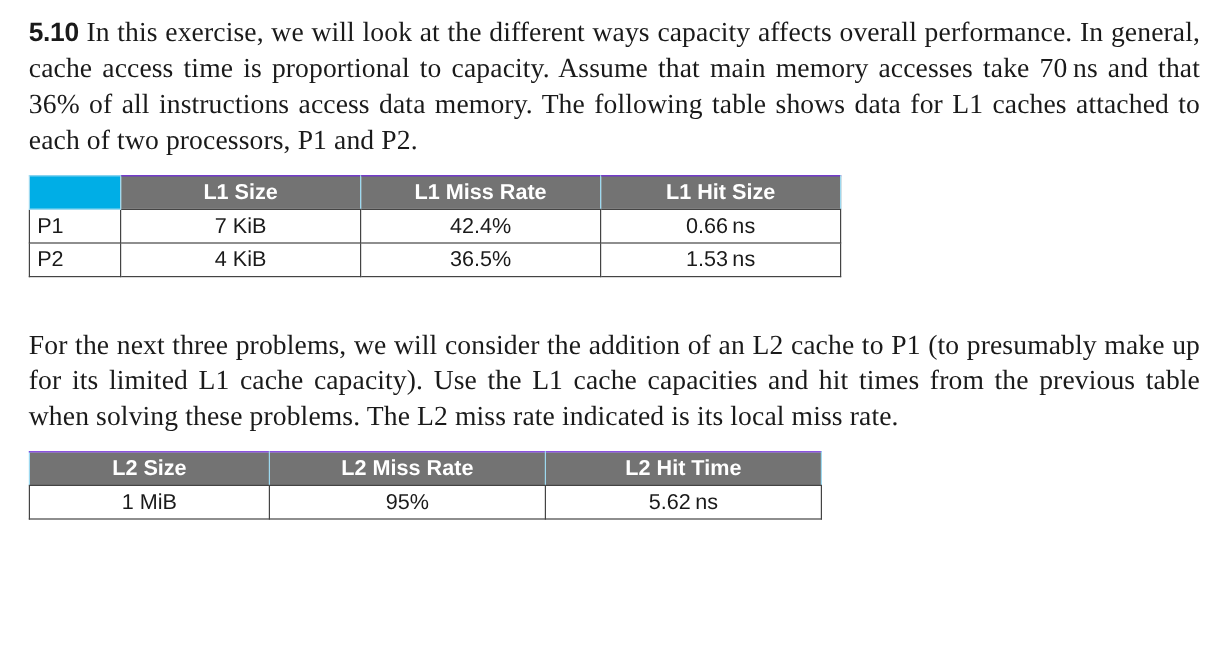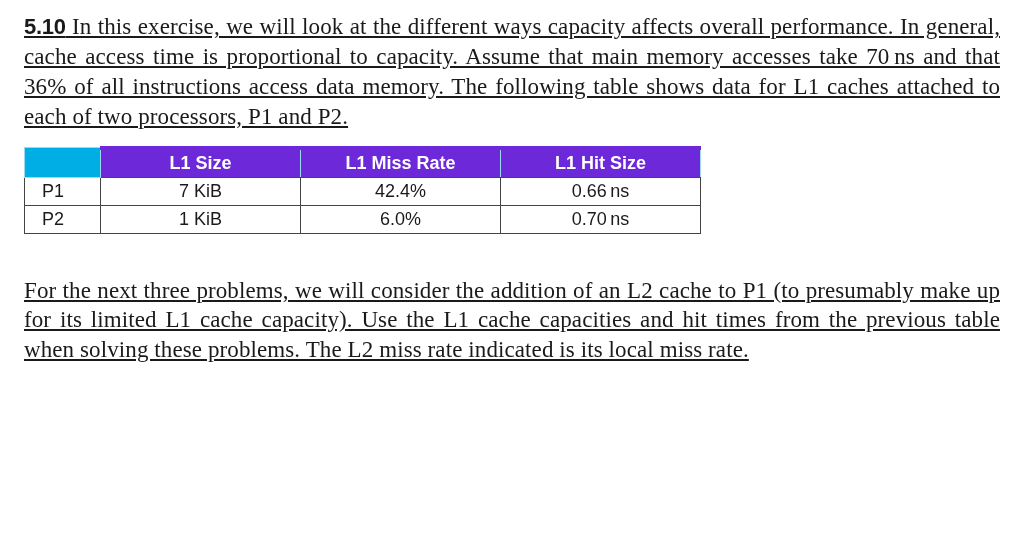--- a/index.html
+++ b/index.html
@@ -14,55 +14,54 @@
   .page {
     padding: 12px 24px 10px 24px;
     box-sizing: border-box;
   }
   .para {
     font-size: 23px;
     line-height: 1.30;
     text-align: justify;
     margin: 0 0 14px 0;
     letter-spacing: 0.1px;
-    text-decoration: underline;
   }
   .exnum {
     font-weight: 900;
     font-family: "Helvetica Neue", Arial, sans-serif;
     font-size: 22px;
     letter-spacing: -0.3px;
   }
   table {
     border-collapse: collapse;
     font-family: "Helvetica Neue", Arial, sans-serif;
     font-size: 18px;
     margin: 6px 0 24px 0;
   }
   th, td {
     border: 1px solid #444;
     padding: 3px 8px;
     text-align: center;
     font-weight: 400;
   }
   th {
-    background: #6d28d9;
+    background: #737373;
     color: #ffffff;
     font-weight: 700;
     border-left: 1px solid #9dd9f0;
     border-right: 1px solid #9dd9f0;
-    border-top: 4px solid #6d28d9;
+    border-top: 1px solid #6d28d9;
   }
   th.corner {
     background: #00aee6;
     border: 1px solid #9dd9f0;
   }
   td.rowlabel {
     text-align: left;
-    padding-left: 17px;
+    padding-left: 6px;
   }
   
   .t1 col.c0 { width: 76px; }
   .t1 col.c1 { width: 200px; }
   .t1 col.c2 { width: 200px; }
   .t1 col.c3 { width: 200px; }
   
   .t2 col.c0 { width: 200px; }
   .t2 col.c1 { width: 230px; }
   .t2 col.c2 { width: 230px; }
@@ -95,25 +94,46 @@
     </thead>
     <tbody>
       <tr>
         <td class="rowlabel">P1</td>
         <td>7 KiB</td>
         <td>42.4%</td>
         <td>0.66 ns</td>
       </tr>
       <tr>
         <td class="rowlabel">P2</td>
-        <td>1 KiB</td>
-        <td>6.0%</td>
-        <td>0.70 ns</td>
+        <td>4 KiB</td>
+        <td>36.5%</td>
+        <td>1.53 ns</td>
       </tr>
     </tbody>
   </table>
 
   <div class="spacer"></div>
 
   <p class="para">For the next three problems, we will consider the addition of an L2 cache to P1 (to presumably make up for its limited L1 cache capacity). Use the L1 cache capacities and hit times from the previous table when solving these problems. The L2 miss rate indicated is its local miss rate.</p>
 
+  <table class="t2">
+    <colgroup>
+      <col class="c0">
+        <col class="c1">
+        <col class="c2">
+    </colgroup>
+    <thead>
+      <tr>
+        <th>L2 Size</th>
+        <th>L2 Miss Rate</th>
+        <th>L2 Hit Time</th>
+      </tr>
+    </thead>
+    <tbody>
+      <tr>
+        <td>1 MiB</td>
+        <td>95%</td>
+        <td>5.62 ns</td>
+      </tr>
+    </tbody>
+  </table>
 
 </div>
 
 </body></html>

